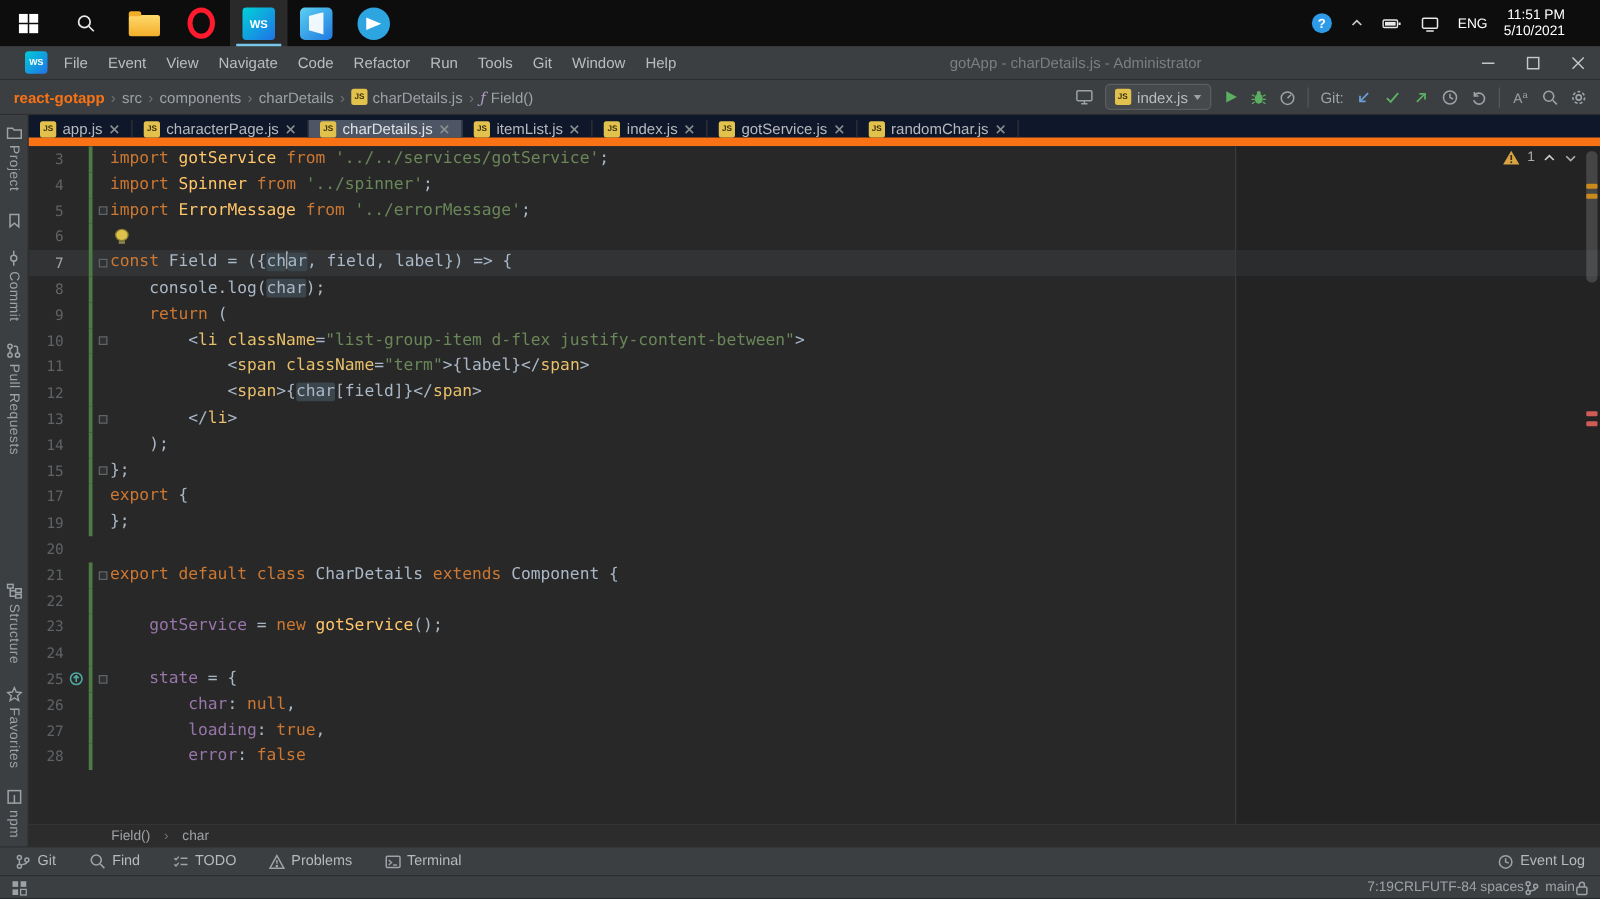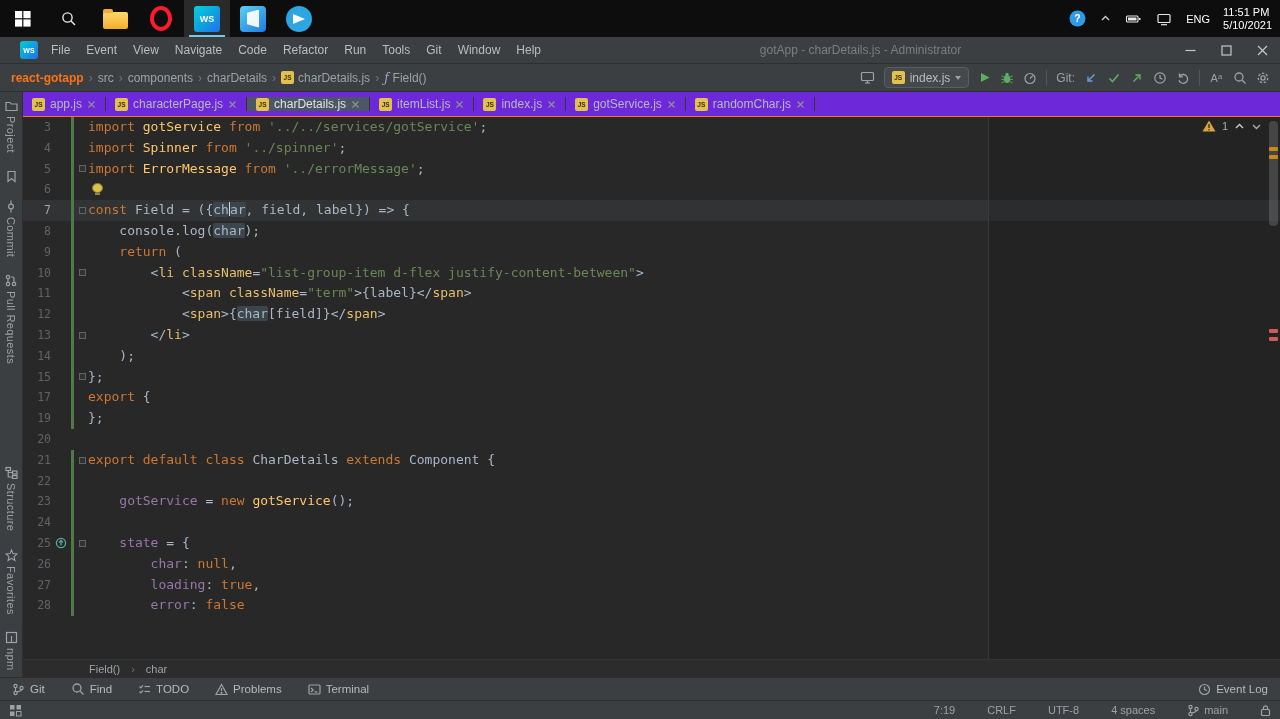--- a/index.html
+++ b/index.html
@@ -19,21 +19,21 @@
   .app-opera{width:22px;height:25px;border:4.5px solid #ff1b2d;border-radius:50%}
   .app-ws{width:26px;height:26px;border-radius:3px;background:linear-gradient(135deg,#00d2d7,#2172e8);
           display:flex;align-items:center;justify-content:center;color:#fff;font-weight:bold;font-size:9px}
   .app-blue{width:26px;height:26px;border-radius:4px;background:linear-gradient(140deg,#5ad0f2,#1f7ae0);position:relative;overflow:hidden}
   .app-blue::after{content:'';position:absolute;left:7px;top:4px;width:12px;height:18px;background:#fff;opacity:.92;
                    clip-path:polygon(0 18%,100% 0,100% 100%,0 82%)}
   .app-telegram{width:26px;height:26px;border-radius:50%;background:#2ca5e0;position:relative}
   .app-telegram::after{content:'';position:absolute;left:7px;top:8px;border-top:5px solid transparent;border-bottom:5px solid transparent;border-left:12px solid #fff}
   .tray{margin-left:auto;display:flex;align-items:center}
   .tray-item{height:37px;padding:0 7px;display:flex;align-items:center;justify-content:center;font-size:11px}
-  .clock{text-align:left;font-size:11px;line-height:13px;padding:0 8px 0 6px}
+  .clock{text-align:right;font-size:11px;line-height:13px;padding:0 28px 0 6px}
 
   
   .menubar{height:27px;background:#3c3f41;display:flex;align-items:center;font-size:12px;border-bottom:1px solid #2c2e2f;padding-left:20px}
   .ws-logo{width:18px;height:18px;border-radius:3px;background:linear-gradient(135deg,#00cdd7,#2172e8);color:#fff;
            font-size:7px;font-weight:bold;display:flex;align-items:center;justify-content:center;margin-right:5px}
   .menus{display:flex;align-items:stretch;height:100%}
   .menu-item{padding:0 8px;display:flex;align-items:center}
   .wintitle{flex:1;text-align:center;color:#7b7f82;white-space:nowrap;overflow:hidden}
   .wincontrols{display:flex;height:100%}
   .winbtn{width:36px;display:flex;align-items:center;justify-content:center}
@@ -44,21 +44,21 @@
   .bc-item{display:flex;align-items:center;gap:4px;padding:0 1px}
   .bc-root{color:#f97316;font-weight:bold}
   .bc-sep{color:#6f7477;padding:0 4px}
   .nav-right{margin-left:auto;display:flex;align-items:center;gap:9px}
   .chip{display:flex;align-items:center;gap:5px;border:1px solid #5a5e60;border-radius:4px;height:21px;padding:0 7px;background:#45494b;color:#bbbcbd}
   .caret-down{width:0;height:0;border-left:3.5px solid transparent;border-right:3.5px solid transparent;border-top:4px solid #9da2a6}
   .vsep{width:1px;height:16px;background:#54585a}
   .git-label{color:#9da2a6}
 
   
-  .tabbar{height:25px;background:#6d28d9;display:flex;align-items:center;border-bottom:1px solid #f97316}
+  .tabbar{height:25px;background:#0f172a;display:flex;align-items:flex-end;border-bottom:7px solid #f97316}
   .tab{display:flex;align-items:center;gap:5px;padding:0 9px;font-size:12px;color:#b6babd;border-right:1px solid #323436}
   .tab.active{background:#4d5664;color:#e0e2e4}
   .tab-close{display:inline-flex;align-items:center}
   .js-ic{width:13px;height:13px;border-radius:2px;background:#e2c14c;color:#39300a;font-size:6.5px;font-weight:bold;
          display:inline-flex;align-items:center;justify-content:center;flex:none}
   .fn-ic{color:#b09ccc;font-style:italic;font-size:12px;font-family:"DejaVu Serif",serif}
 
   
   .ide-body{display:flex;height:585px;background:#282828}
   .stripe{width:23px;background:#3c3f41;border-right:1px solid #2c2e2f;display:flex;flex-direction:column;align-items:center;
@@ -97,21 +97,21 @@
   .crumbs{height:18px;background:#2c2c2c;border-top:1px solid #323436;display:flex;align-items:center;gap:7px;
           padding-left:66px;font-size:11px;color:#9da2a6;font-family:"Liberation Sans",sans-serif}
 
   
   .toolbar{height:23px;background:#3c3f41;border-top:1px solid #2c2e2f;display:flex;align-items:center;padding:0 12px;
            font-size:11.5px;color:#b6babd;gap:26px}
   .tw-item{display:flex;align-items:center;gap:5px}
   .toolbar-right{margin-left:auto}
   .statusbar{height:19px;background:#3c3f41;border-top:1px solid #2c2e2f;display:flex;align-items:center;padding:0 9px;
              font-size:11px;color:#9da2a6}
-  .sb-right{margin-left:auto;display:flex;align-items:center;gap:32px}
+  .sb-right{margin-left:auto;display:flex;align-items:center;gap:0}
   .sb-seg{display:flex;align-items:center;gap:4px}
   .ic{display:inline-flex;align-items:center;justify-content:center;line-height:0}
 </style>
 </head>
 <body>
 
 <div class="screen">
 
   <div class="taskbar">
     <div class="tb-btn">

